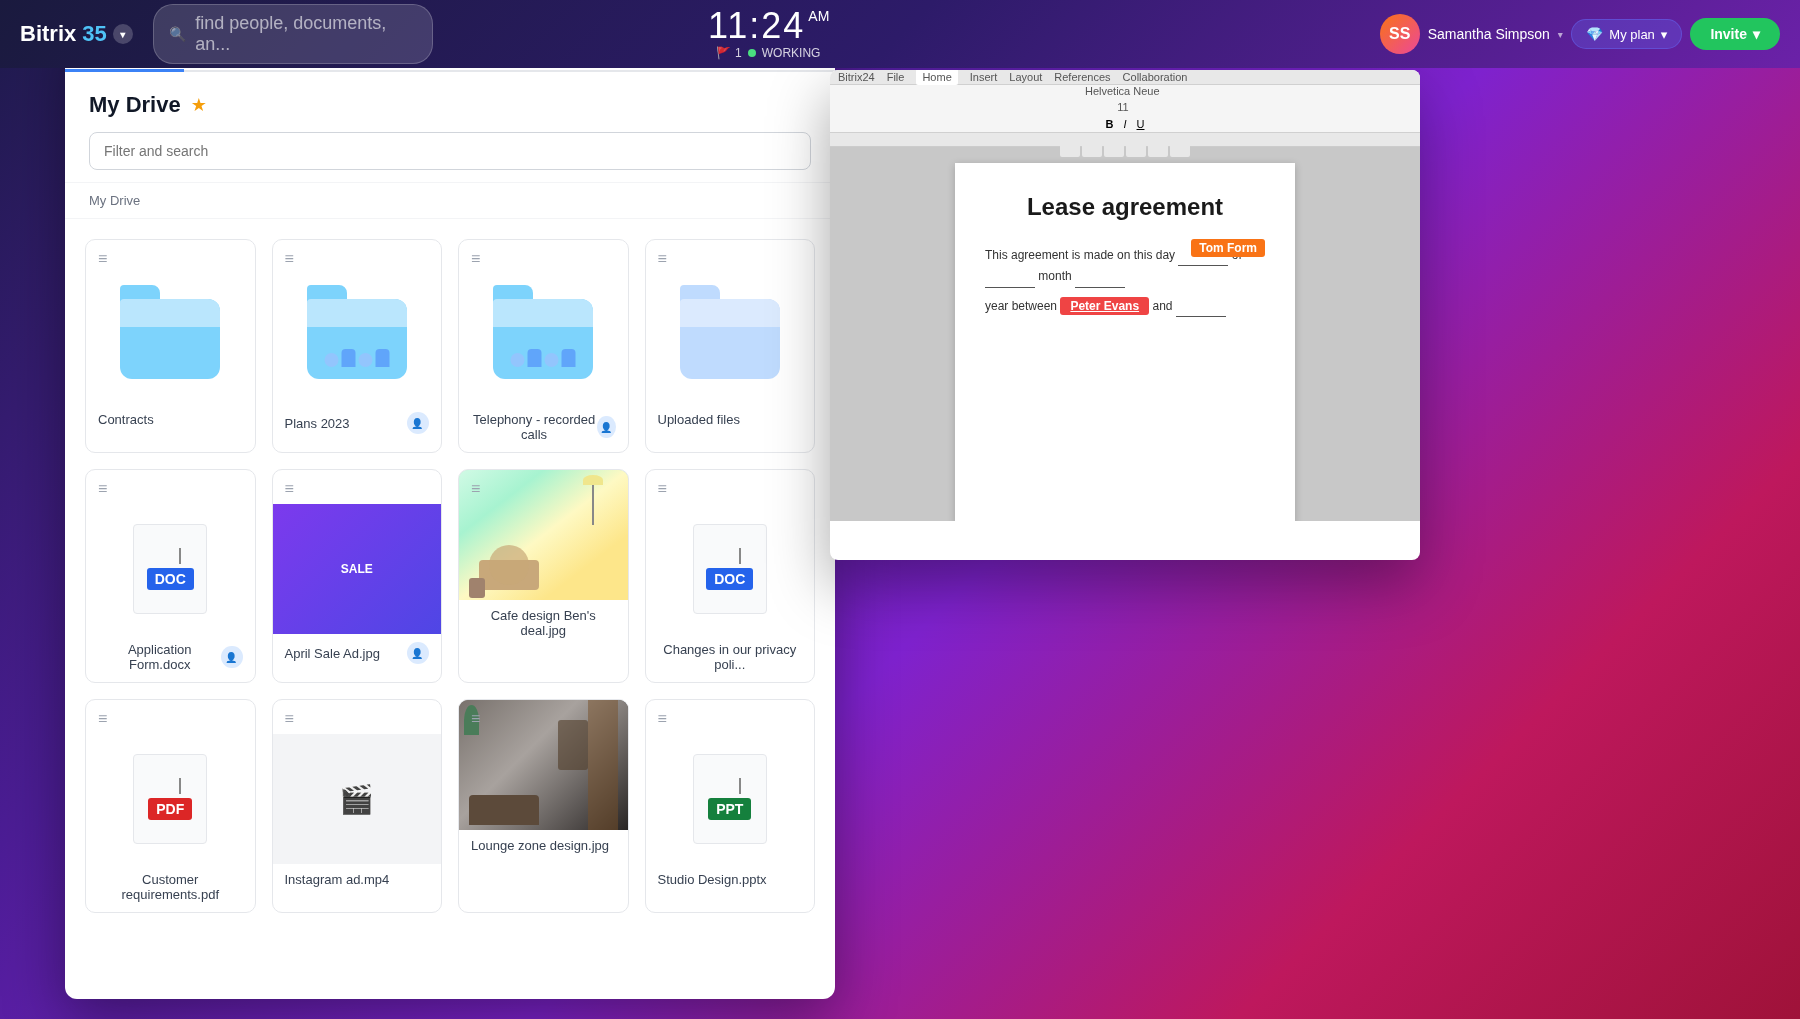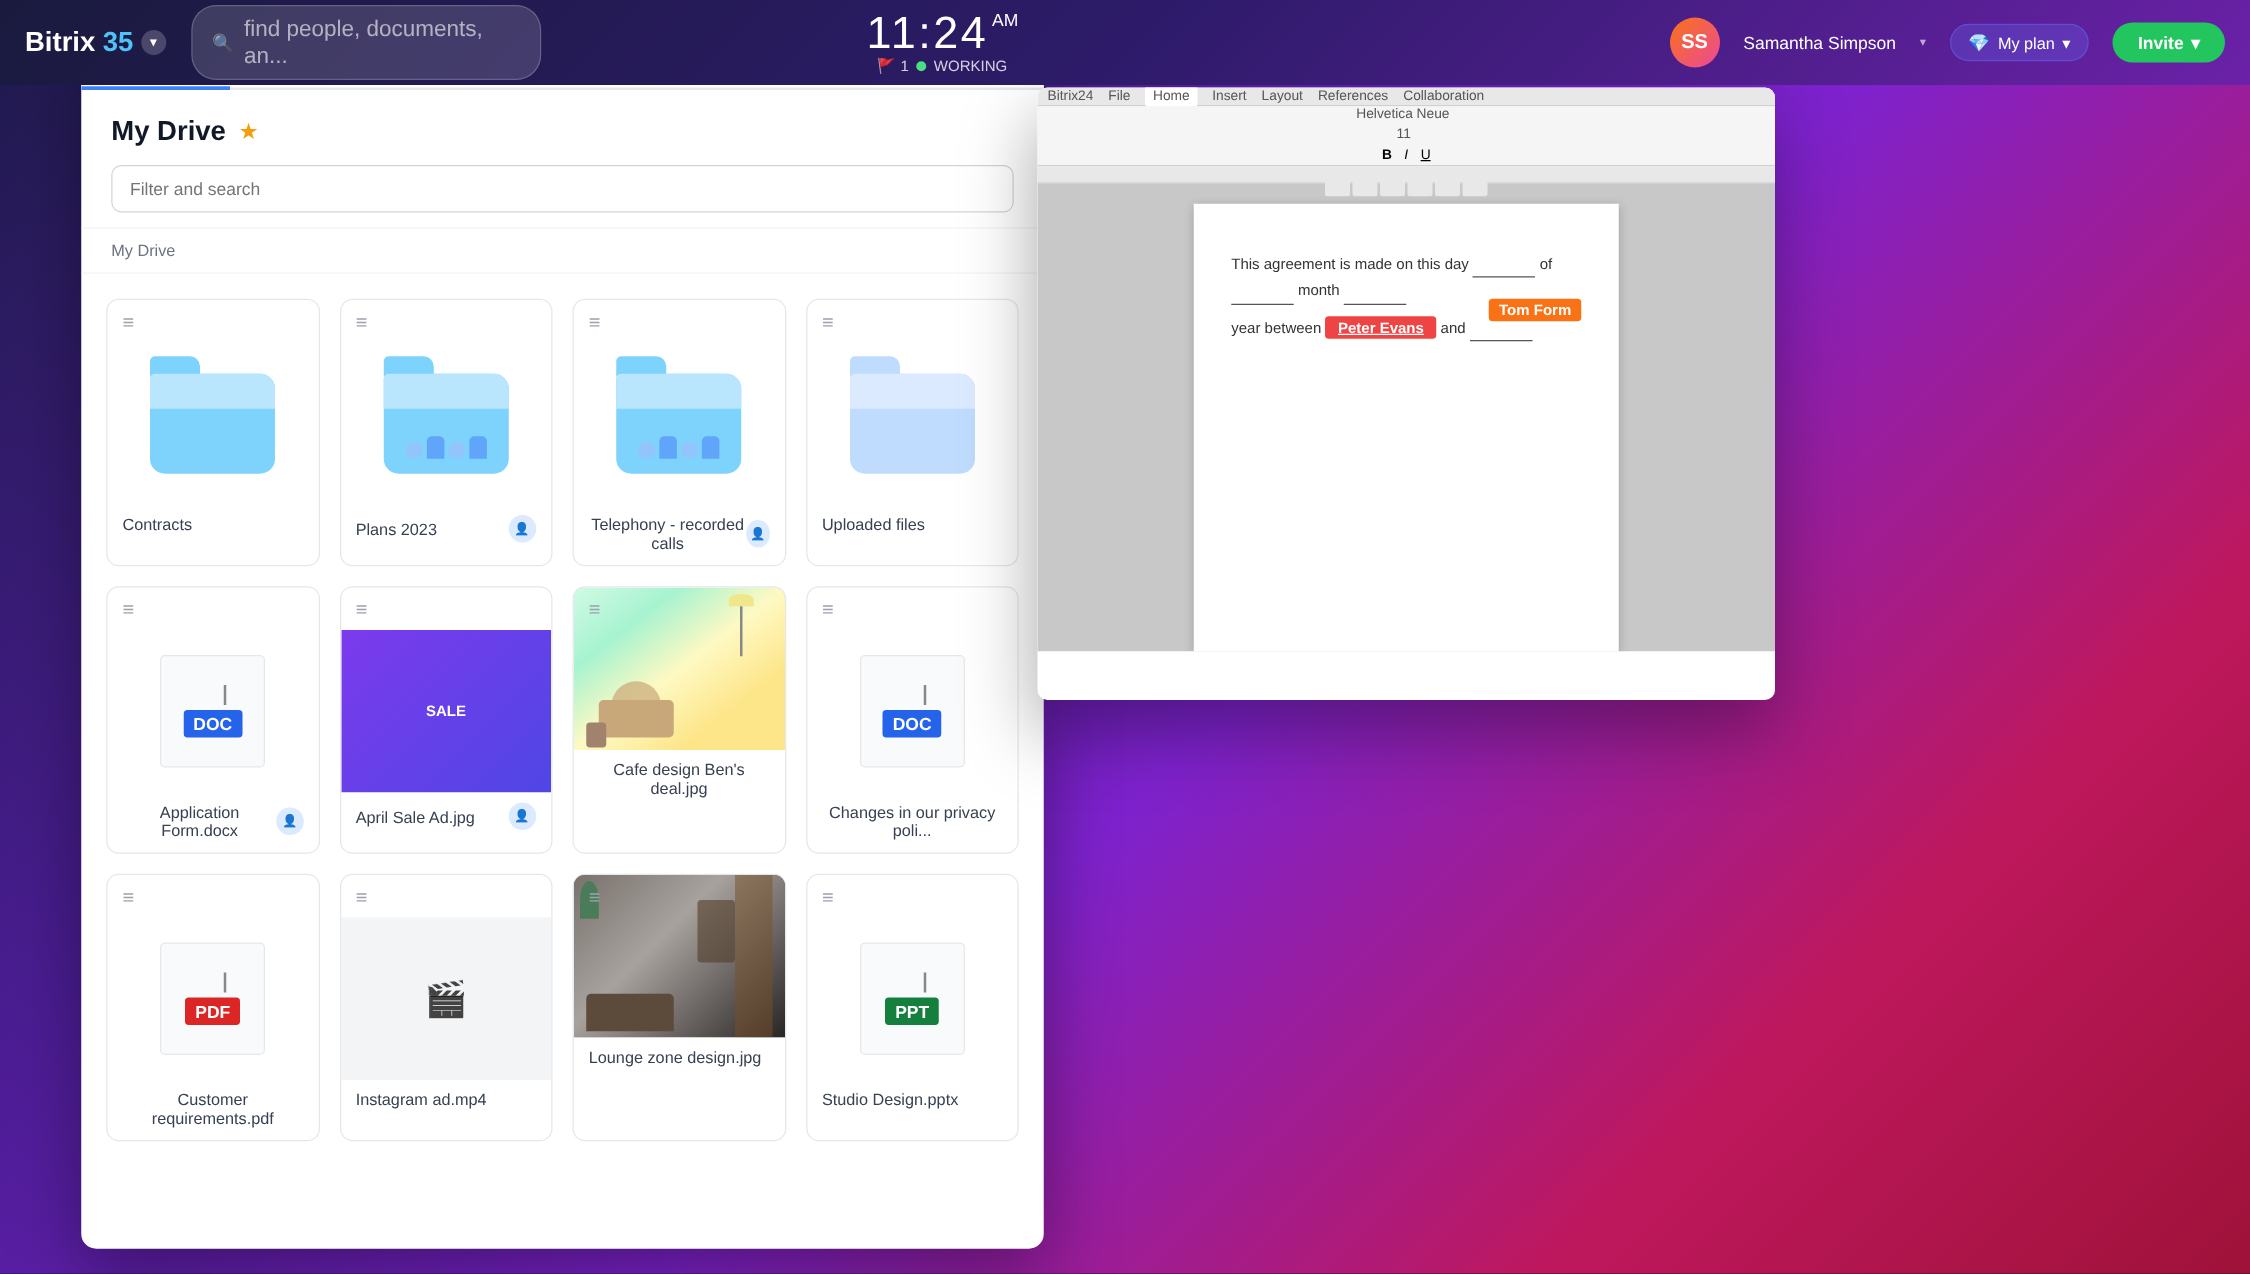--- a/index.html
+++ b/index.html
@@ -69,21 +69,21 @@
       display: flex; align-items: center; gap: 6px;
       font-size: 12px; color: rgba(255,255,255,0.8);
       margin-top: 2px;
     }
     .working-dot {
       width: 8px; height: 8px;
       border-radius: 50%;
       background: #4ade80;
     }
     .topbar-right {
-      display: flex; align-items: center; gap: 19px;
+      display: flex; align-items: center; gap: 8px;
       margin-left: auto;
     }
     .avatar-img {
       width: 40px; height: 40px;
       border-radius: 50%;
       background: linear-gradient(135deg, #f97316 0%, #ec4899 100%);
       display: flex; align-items: center; justify-content: center;
       font-size: 16px;
       color: white;
       font-weight: bold;
@@ -260,21 +260,21 @@
     .shared-badge {
       width: 22px; height: 22px;
       background: #dbeafe;
       border-radius: 50%;
       display: flex; align-items: center; justify-content: center;
       font-size: 10px; color: #3b82f6;
     }
 
     
     .doc-thumb {
-      width: 84px; height: 90px;
+      width: 74px; height: 90px;
       background: #f9fafb;
       border: 1px solid #e5e7eb;
       border-radius: 4px;
       display: flex; align-items: center; justify-content: center;
       flex-direction: column;
       gap: 4px;
     }
     .doc-badge {
       padding: 3px 8px;
       border-radius: 3px;
@@ -788,20 +788,21 @@
       <div class="ribbon-btn"></div>
       <div class="ribbon-btn"></div>
       <div class="ribbon-btn"></div>
     </div>
   </div>
 
   <div class="doc-preview-ruler"></div>
 
   <div class="doc-content-area">
     <div class="doc-page">
+      <div class="doc-page-title">Lease agreement</div>
 
       <div class="highlight-orange">Tom Form</div>
 
       <div class="doc-body-text">
         <span>This agreement is made on this day</span>
         <span class="underline-field">&nbsp;&nbsp;&nbsp;&nbsp;&nbsp;&nbsp;</span>
         <span>of</span>
         <span class="underline-field">&nbsp;&nbsp;&nbsp;&nbsp;</span>
         <span>month</span>
         <span class="underline-field">&nbsp;&nbsp;&nbsp;&nbsp;&nbsp;&nbsp;</span>

